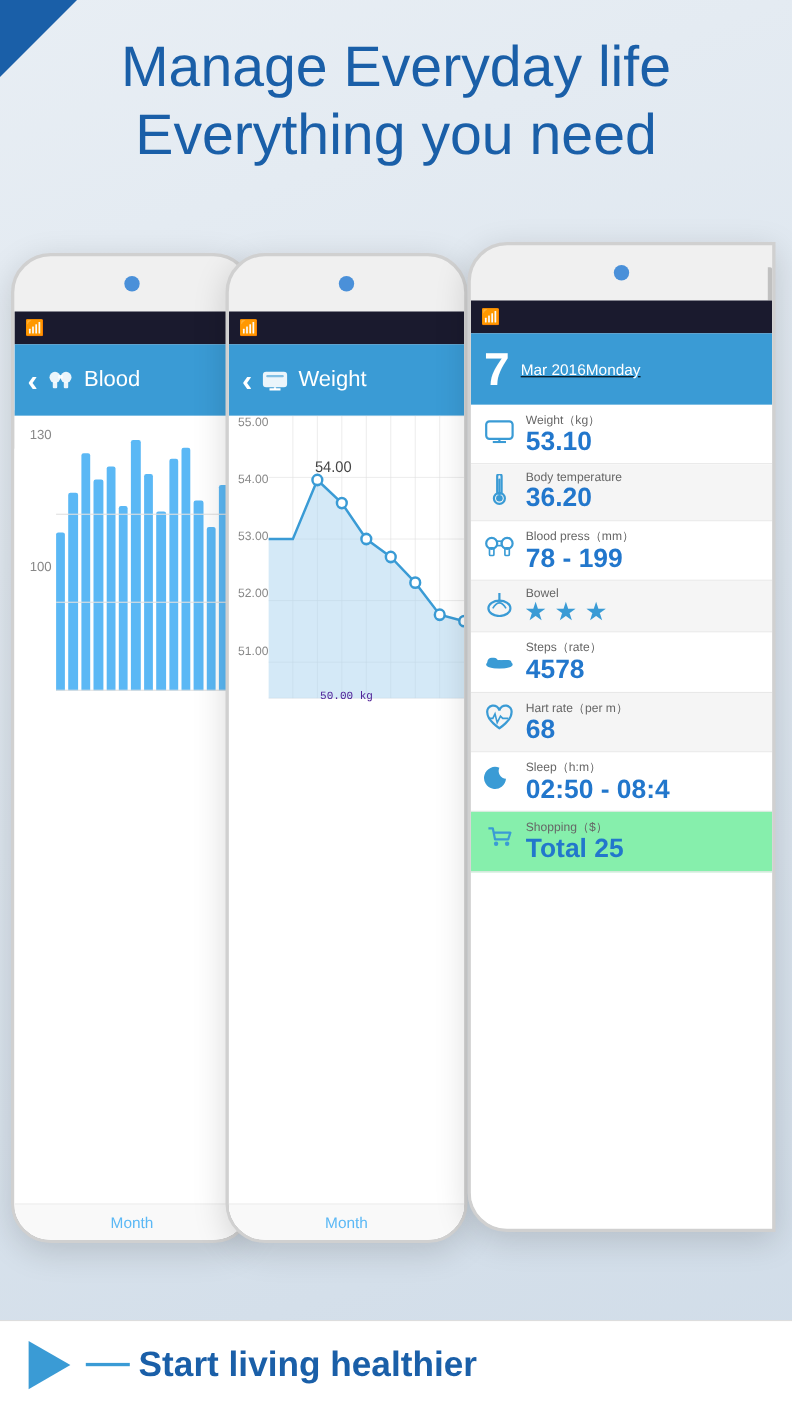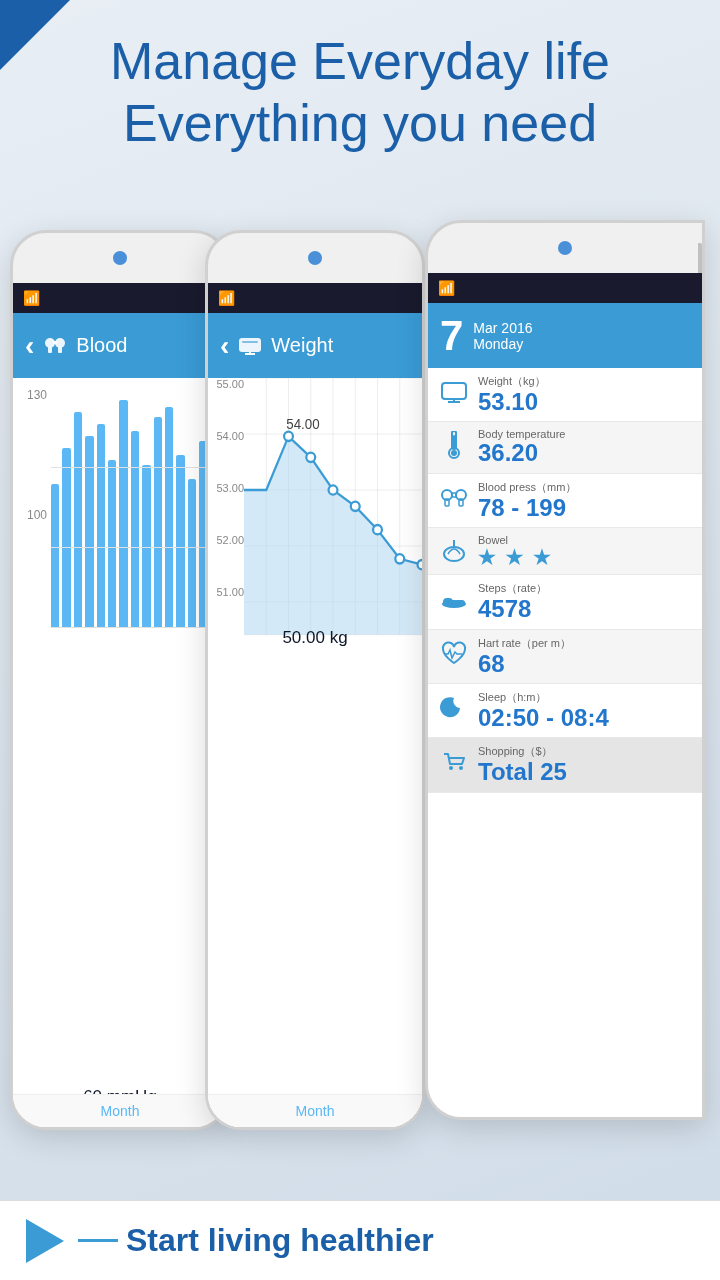--- a/index.html
+++ b/index.html
@@ -153,41 +153,43 @@
       text-align: right;
     }
 
     
     .chart-footer {
       position: absolute;
       bottom: 20px;
       left: 0;
       right: 0;
       text-align: center;
-      font-size: 17px;
-      color: #0f172a;
+      font-size: 10px;
+      color: #4c1d95;
+      font-family: Liberation Mono, monospace;
     }
 
     
     .date-header {
       background: #3a9bd5;
       height: 65px;
       display: flex;
       align-items: center;
       padding: 0 12px;
       gap: 10px;
     }
     .date-number {
       font-size: 42px;
       font-weight: bold;
       color: white;
     }
     .date-info {
       display: flex;
-      flex-direction: column;
+      flex-direction: row;
+      text-decoration: underline;
     }
     .date-info span {
       color: white;
       font-size: 14px;
       font-weight: 500;
     }
 
     .health-item {
       display: flex;
       align-items: center;
@@ -569,21 +571,21 @@
             <svg width="28" height="28" viewBox="0 0 28 28">
               <path d="M20 14 A10 10 0 1 1 14 4 A7 7 0 0 0 20 14Z" fill="#3a9bd5"></path>
             </svg>
           </div>
           <div class="health-details">
             <span class="health-label">Sleep（h:m）</span>
             <span class="health-value">02:50 - 08:4</span>
           </div>
         </div>
 
-        <div class="health-item" style="background:#e5e5e5;">
+        <div class="health-item" style="background:#86efac;">
           <div class="health-icon">
             <svg width="28" height="26" viewBox="0 0 28 26">
               <path d="M4 4 L8 4 L10 14 L22 14 L24 8 L8 8" fill="none" stroke="#3a9bd5" stroke-width="2" stroke-linejoin="round"></path>
               <circle cx="11" cy="18" r="2" fill="#3a9bd5"></circle>
               <circle cx="21" cy="18" r="2" fill="#3a9bd5"></circle>
             </svg>
           </div>
           <div class="health-details">
             <span class="health-label">Shopping（$）</span>
             <span class="health-value">Total 25</span>

